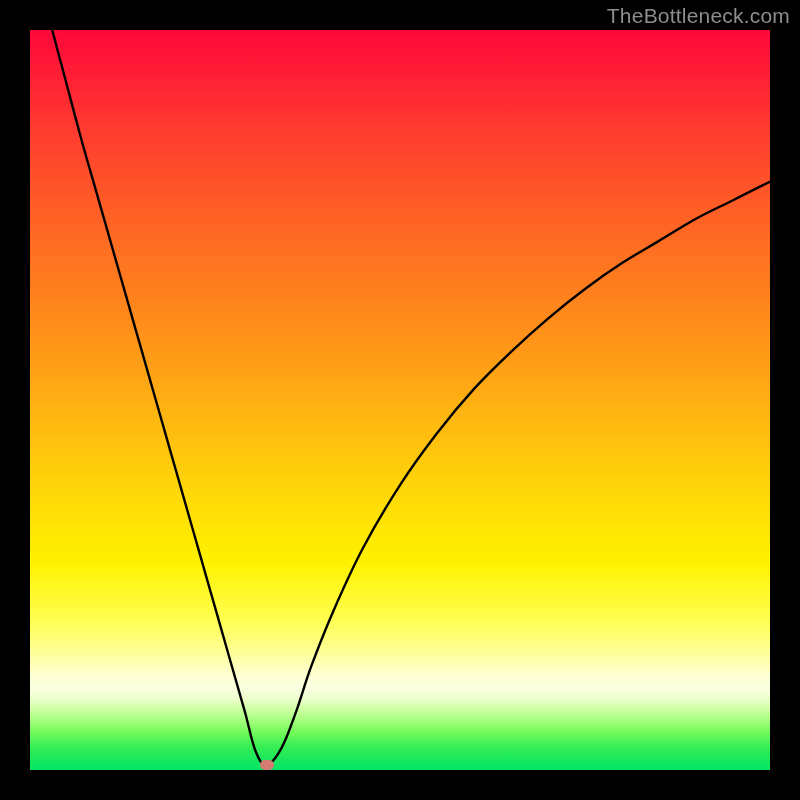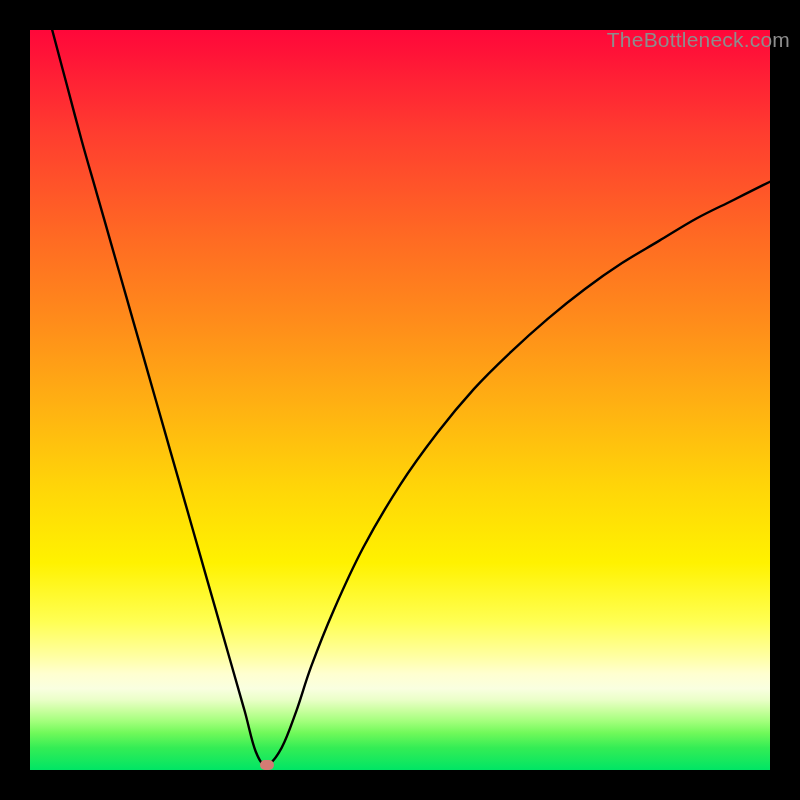--- a/index.html
+++ b/index.html
@@ -38,21 +38,20 @@
     );
   }
   .watermark {
     position: absolute;
     top: 4px;
     right: 10px;
     color: #8d8d8d;
     font-size: 21px;
     letter-spacing: 0.2px;
     font-weight: 400;
-    margin-top: 24px;
   }
   svg.curve {
     position: absolute;
     left: 0;
     top: 0;
     width: 740px;
     height: 740px;
   }
   .marker {
     position: absolute;

